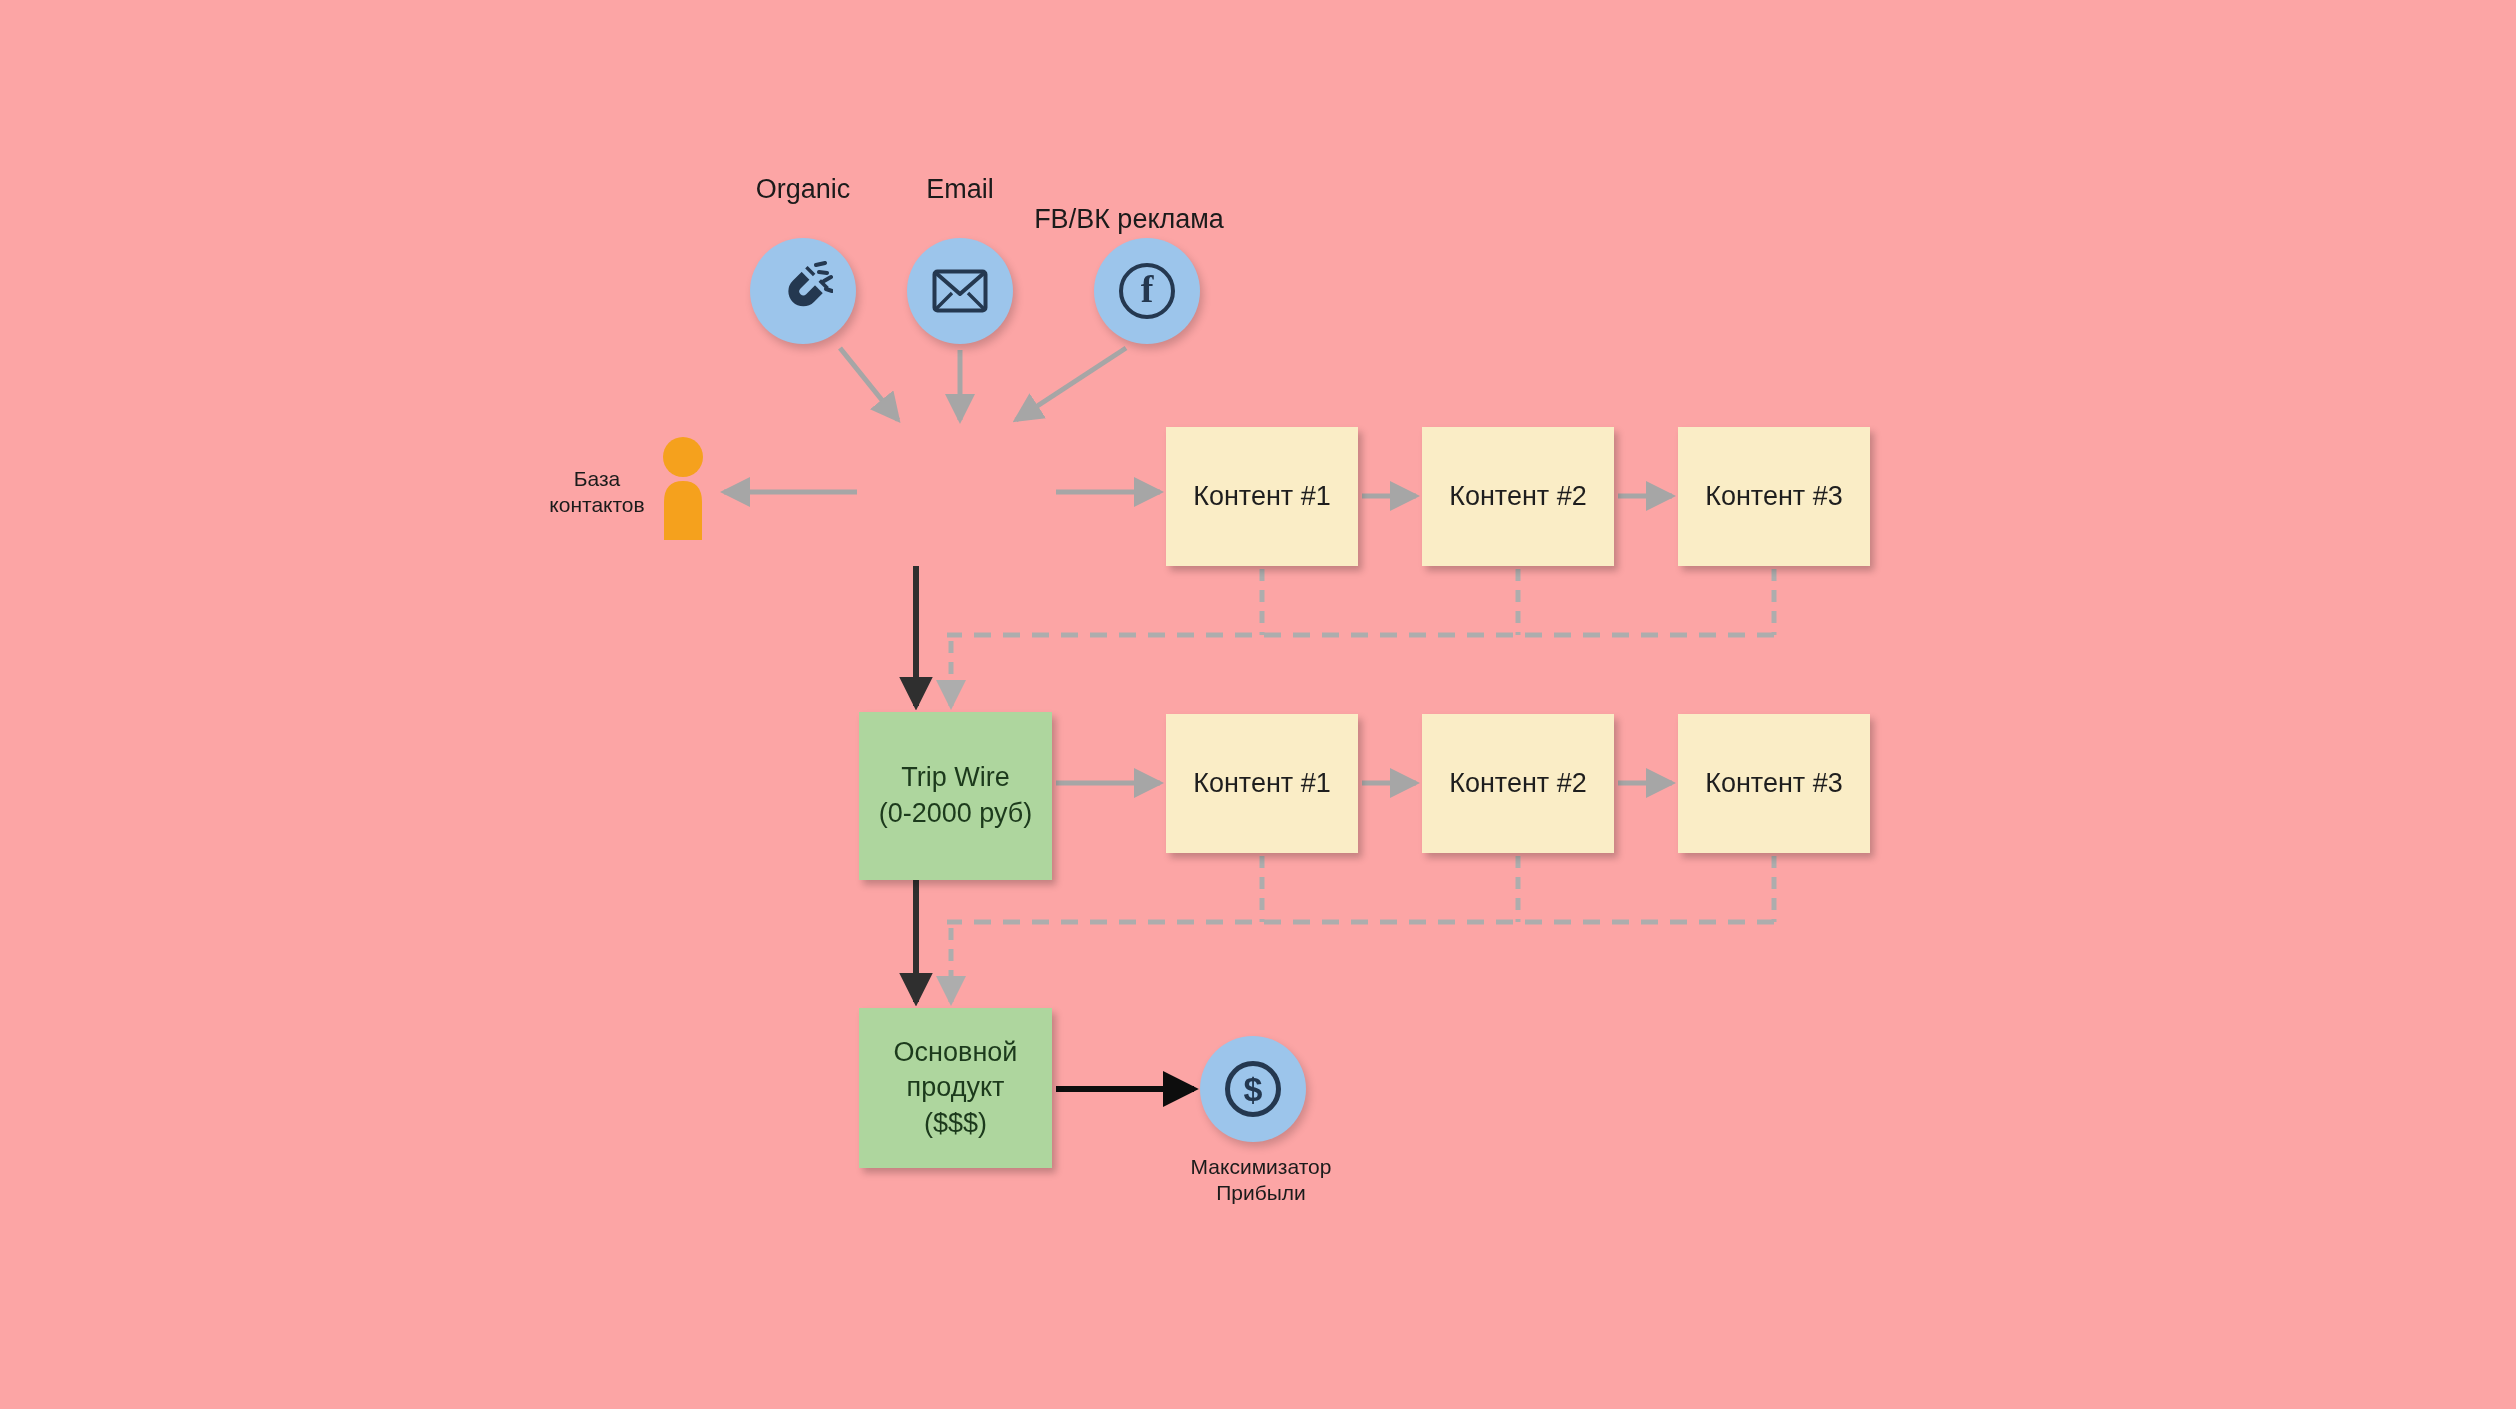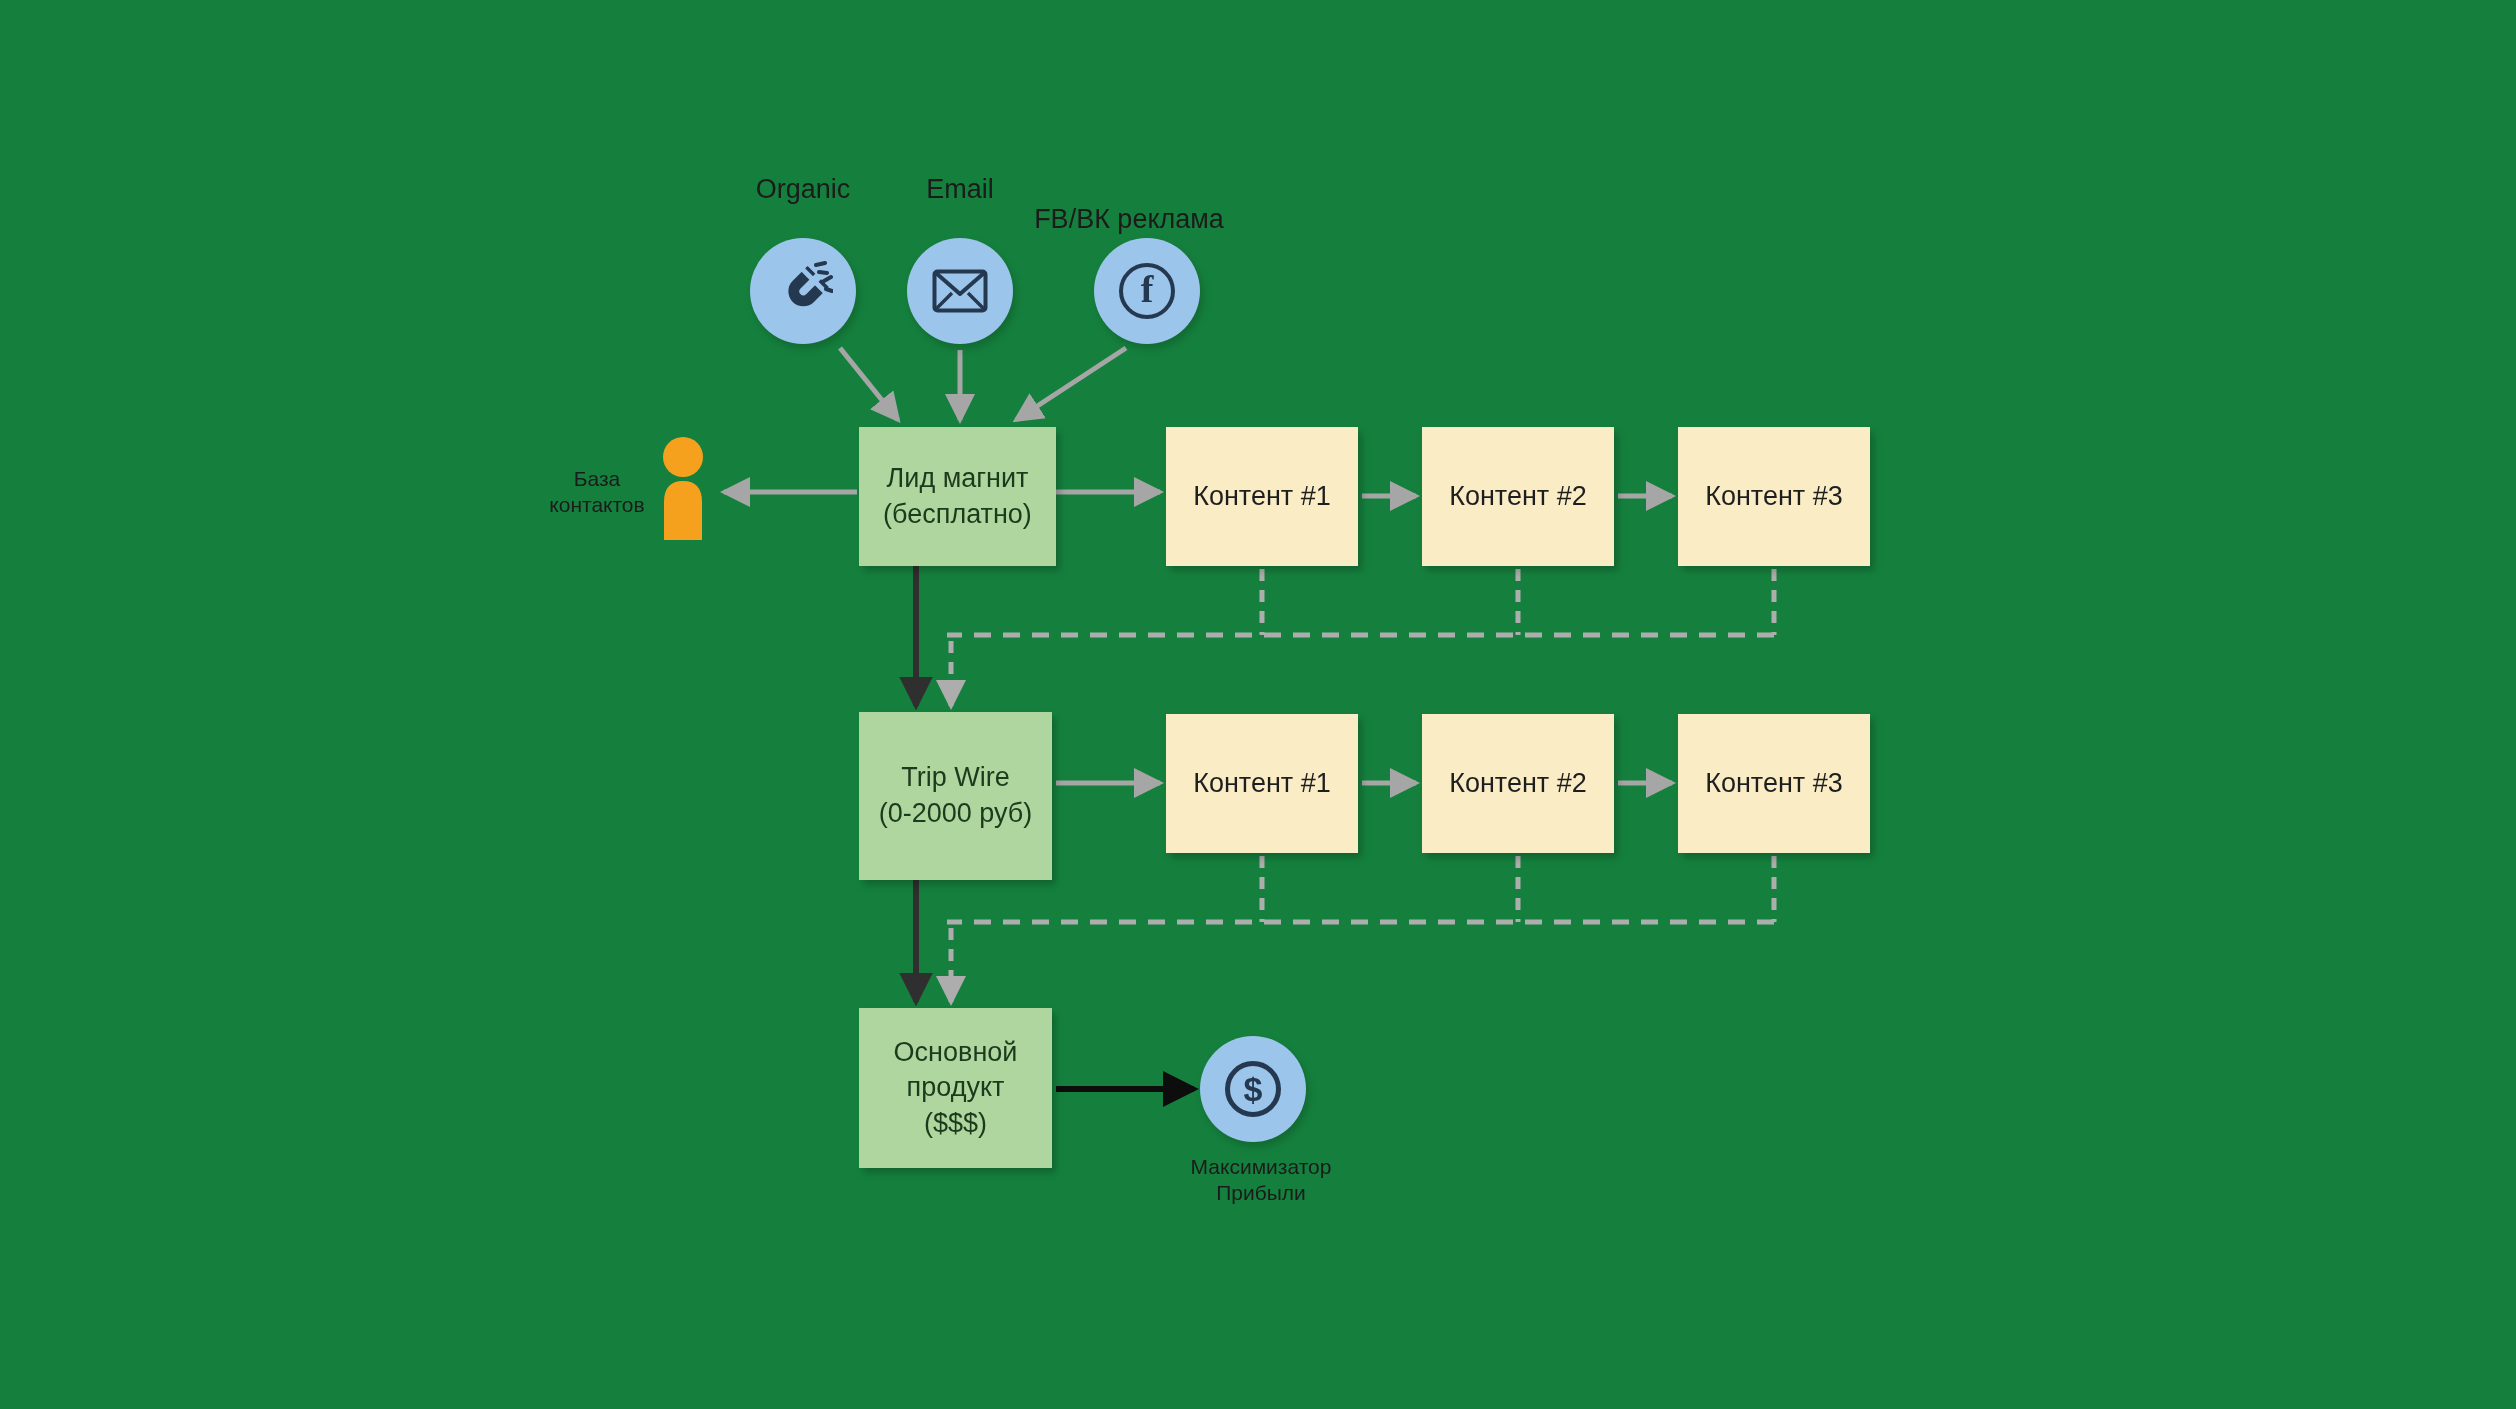--- a/index.html
+++ b/index.html
@@ -3,21 +3,21 @@
 <meta charset="utf-8">
 <style>
   :root{
     --node-green:#AED69E; --node-yellow:#FAEDC6; --node-blue:#9CC5EB;
     --icon-navy:#243850; --person-orange:#F5A11D;
     --arrow-gray:#A6A6A6; --arrow-dark:#2F2F2F; --arrow-black:#0D0D0D;
     --dash-gray:#ADADAD; --text-dark:#1B1B1B; --text-green:#1C3A1C;
   }
   html,body{margin:0;padding:0;background:#fff;}
   body{font-family:"Liberation Sans","DejaVu Sans",sans-serif;color:var(--text-dark);}
-  .canvas{position:relative;width:2516px;height:1409px;background:#15803d;overflow:hidden;}
+  .canvas{position:relative;width:2516px;height:1409px;background:#fca5a5;overflow:hidden;}
 
   
   .box{position:absolute;display:flex;flex-direction:column;align-items:center;justify-content:center;
        text-align:center;font-size:27px;line-height:1.32;
        box-shadow:4px 5px 7px rgba(0,0,0,0.22);}
   .box.green{background:var(--node-green);color:var(--text-green);}
   .box.yellow{background:var(--node-yellow);color:#1E1E1E;}
   .box span{display:block;white-space:nowrap;}
 
   .circle{position:absolute;width:106px;height:106px;border-radius:50%;background:var(--node-blue);
@@ -122,24 +122,20 @@
 
   <div class="stack-label" style="left:512px;top:466px;width:170px;">
     <span>База</span>
     <span>контактов</span>
   </div>
   <svg style="position:absolute;left:656px;top:437px;" width="54" height="104" viewBox="0 0 54 104">
     <circle cx="27" cy="20" r="20" fill="var(--person-orange)"></circle>
     <path d="M8 103 V65 Q8 44 27 44 Q46 44 46 65 V103 Z" fill="var(--person-orange)"></path>
   </svg>
 
-  <div class="box green" style="left:859px;top:427px;width:197px;height:139px;">
-    <span>Лид магнит</span>
-    <span>(бесплатно)</span>
-  </div>
 
   <div class="box yellow" style="left:1166px;top:427px;width:192px;height:139px;">
     <span>Контент #1</span>
   </div>
   <div class="box yellow" style="left:1422px;top:427px;width:192px;height:139px;">
     <span>Контент #2</span>
   </div>
   <div class="box yellow" style="left:1678px;top:427px;width:192px;height:139px;">
     <span>Контент #3</span>
   </div>

